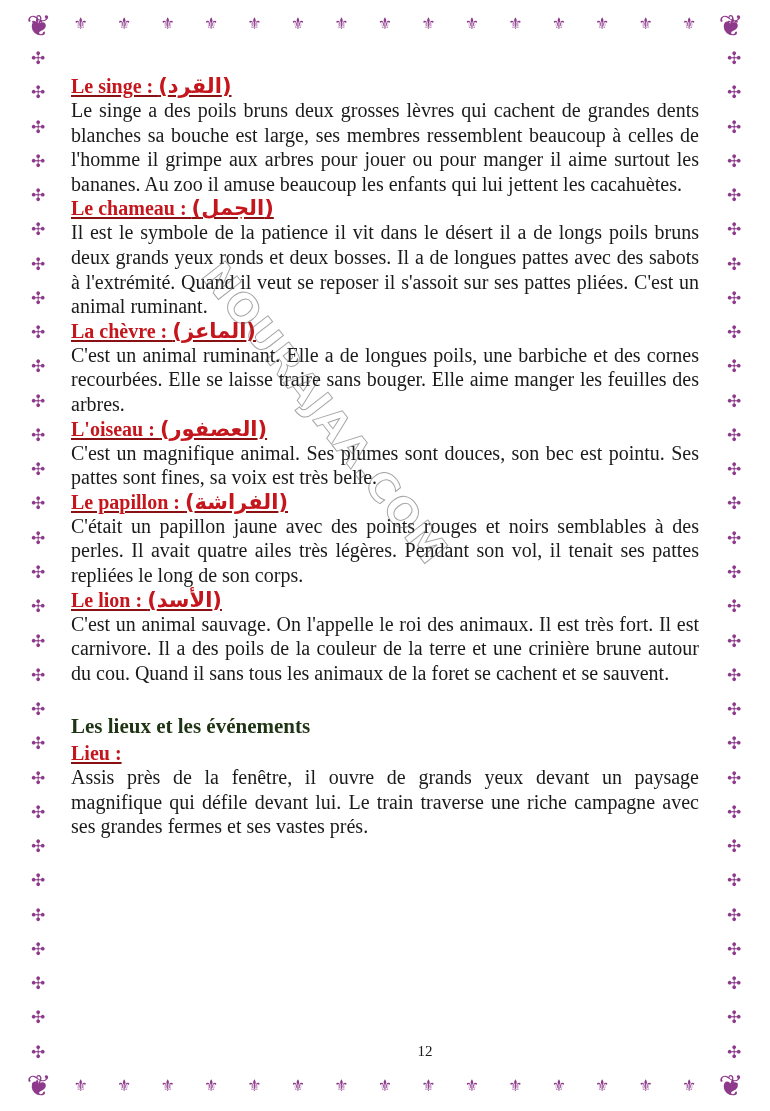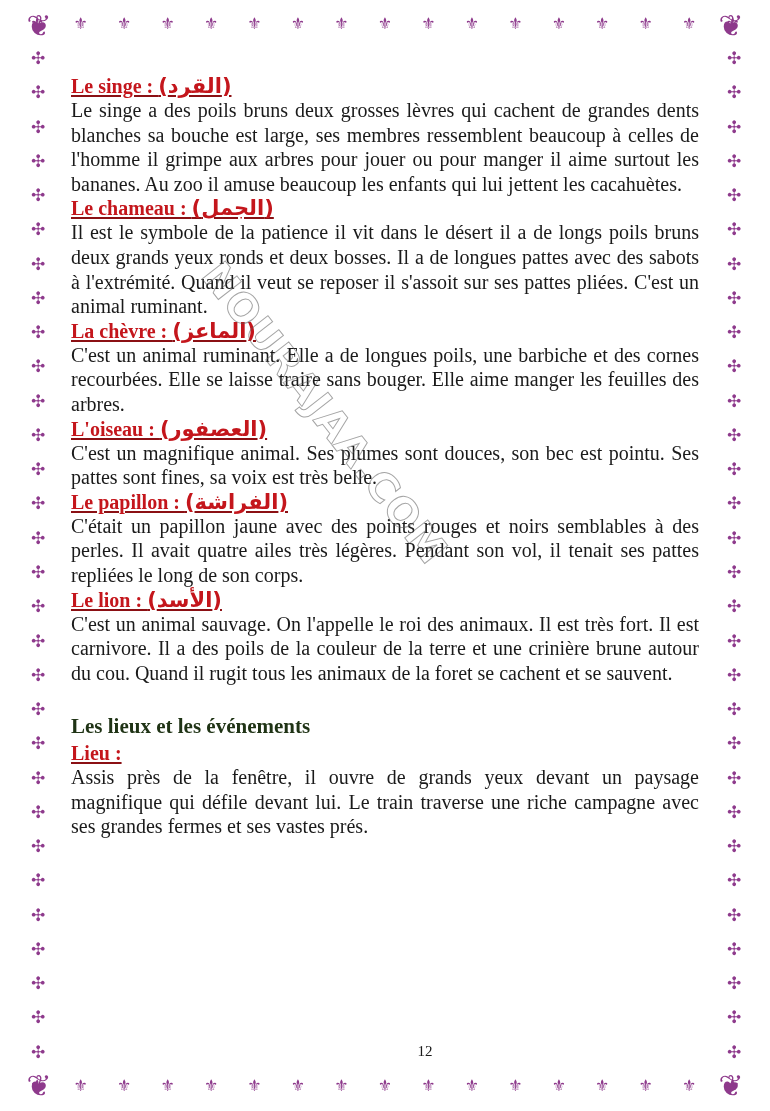--- a/index.html
+++ b/index.html
@@ -165,21 +165,21 @@
   <div class="section">
     <span class="heading"><span>L'oiseau : </span><span class="ar">(العصفور)</span></span>
     <p class="para">C'est un magnifique animal. Ses plumes sont douces, son bec est pointu. Ses pattes sont fines, sa voix est très belle.</p>
   </div>
   <div class="section">
     <span class="heading"><span>Le papillon : </span><span class="ar">(الفراشة)</span></span>
     <p class="para">C'était un papillon jaune avec des points rouges et noirs semblables à des perles. Il avait quatre ailes très légères. Pendant son vol, il tenait ses pattes repliées le long de son corps.</p>
   </div>
   <div class="section">
     <span class="heading"><span>Le lion : </span><span class="ar">(الأسد)</span></span>
-    <p class="para">C'est un animal sauvage. On l'appelle le roi des animaux. Il est très fort. Il est carnivore. Il a des poils de la couleur de la terre et une crinière brune autour du cou. Quand il rugit tous les animaux de la foret se cachent et se sauvent.</p>
+    <p class="para">C'est un animal sauvage. On l'appelle le roi des animaux. Il est très fort. Il est carnivore. Il a des poils de la couleur de la terre et une crinière brune autour du cou. Quand il sans tous les animaux de la foret se cachent et se sauvent.</p>
   </div>
 
   <div class="section-title">Les lieux et les événements</div>
   <div class="section">
     <span class="heading">Lieu :</span>
     <p class="para">Assis près de la fenêtre, il ouvre de grands yeux devant un paysage magnifique qui défile devant lui. Le train traverse une riche campagne avec ses grandes fermes et ses vastes prés.</p>
   </div>
 </div>
 
 <div class="watermark">NOURAJAA.COM</div>

